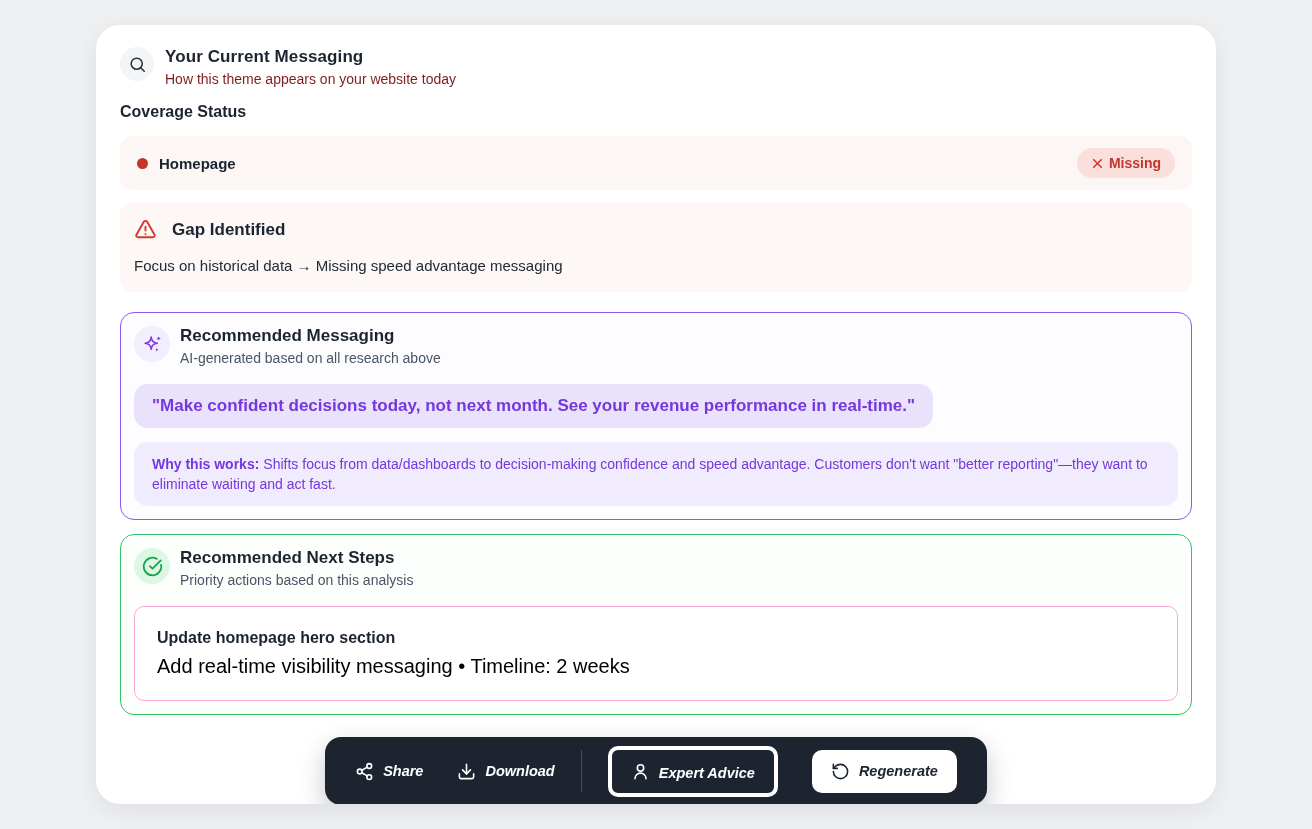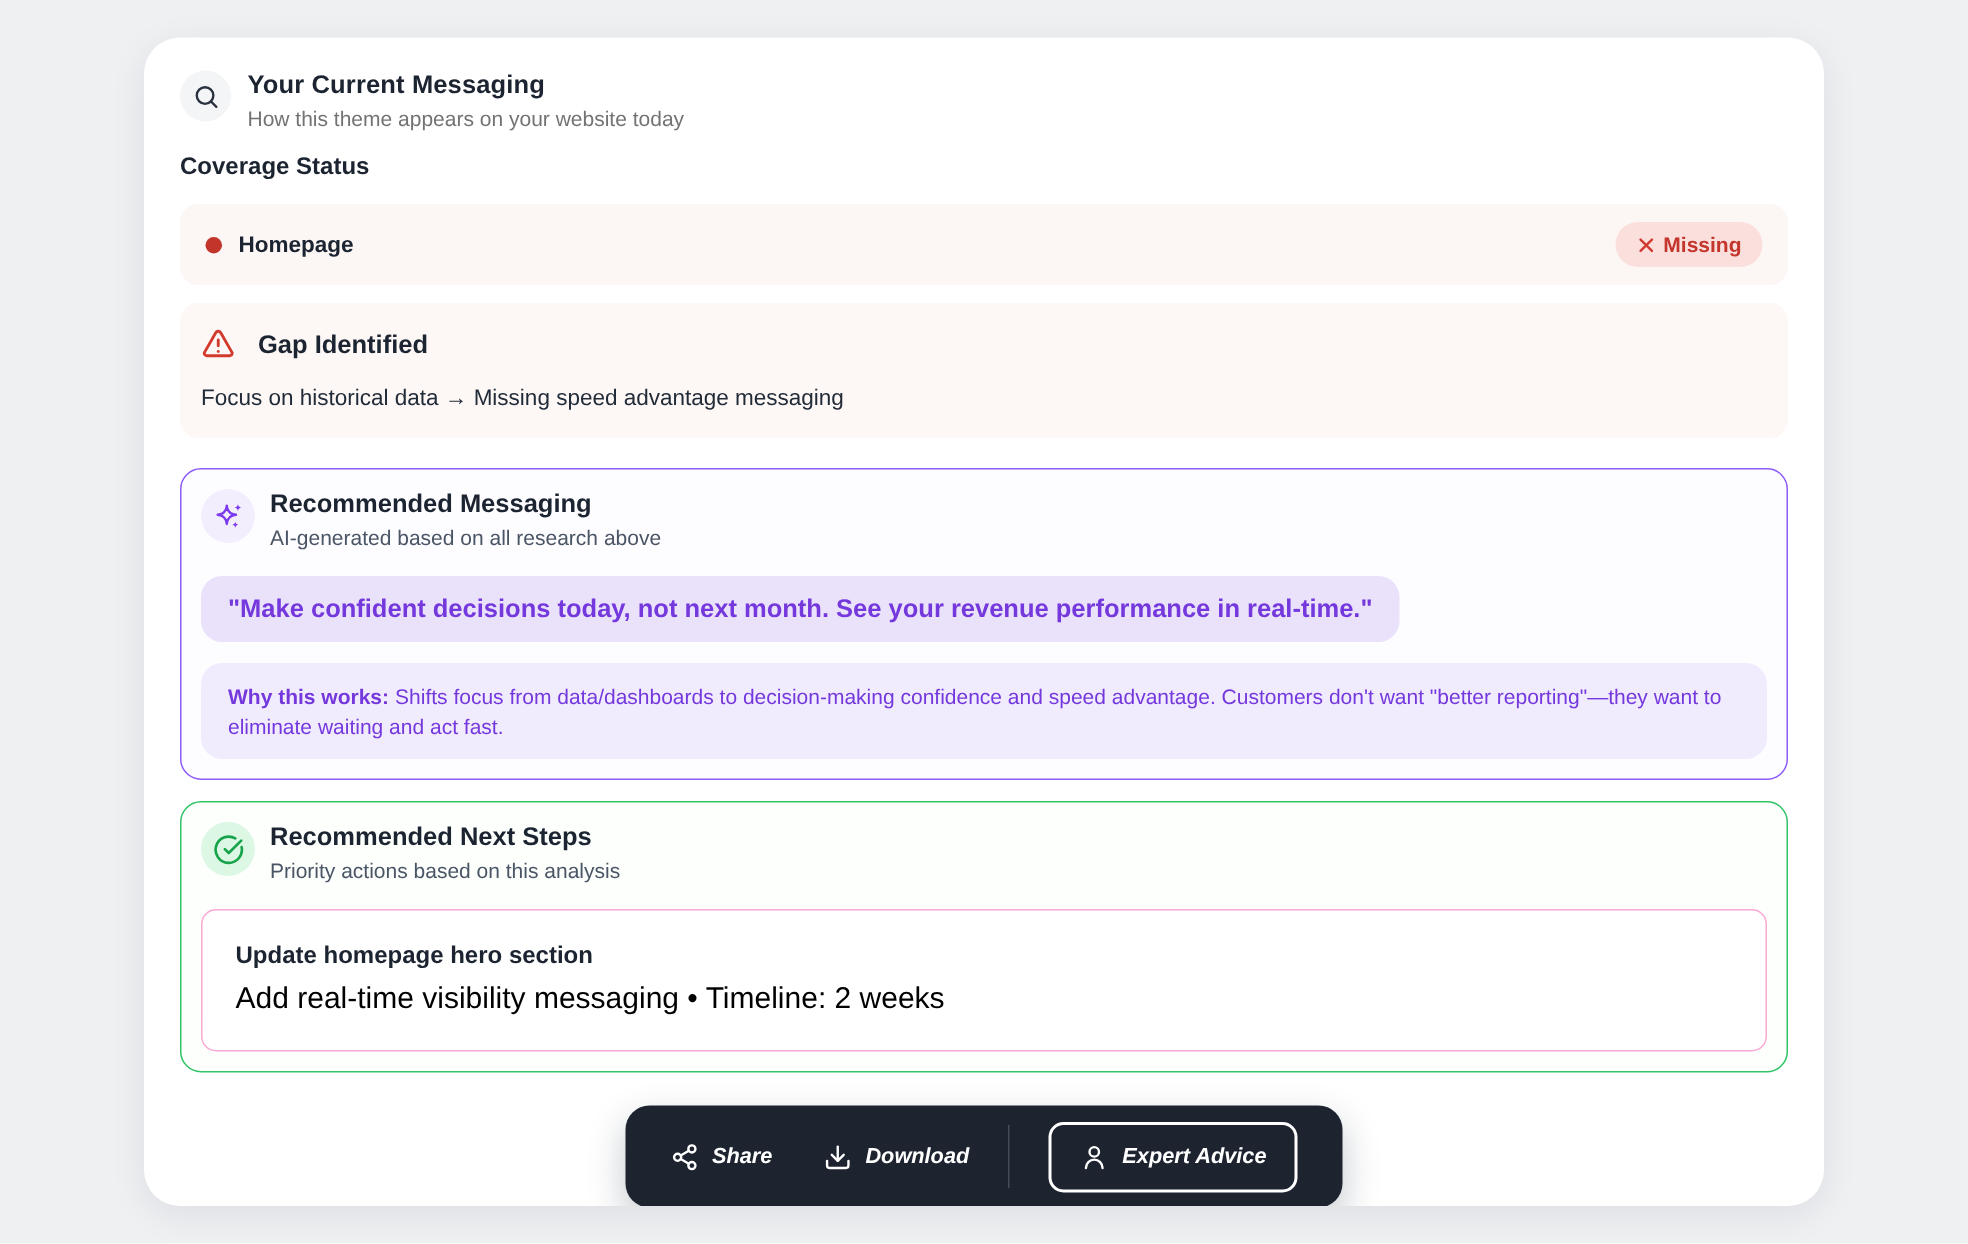--- a/index.html
+++ b/index.html
@@ -20,21 +20,21 @@
   }
   
   .hdr { display: flex; align-items: flex-start; gap: 11px; margin-bottom: 16px; }
   .icon-circle {
     width: 34px; height: 34px; border-radius: 50%;
     background: #f4f5f6;
     display: flex; align-items: center; justify-content: center;
     flex: 0 0 auto;
   }
   .hdr-title { font-size: 17px; font-weight: 700; letter-spacing: .1px; }
-  .hdr-sub { font-size: 14px; color: #737373; margin-top: 4px; }
+  .hdr-sub { font-size: 14px; color: #7f1d1d; margin-top: 4px; }
   .section-heading { font-size: 16px; font-weight: 700; margin-bottom: 15px; }
 
   
   .coverage-row {
     height: 54px;
     background: #fcf6f5;
     border-radius: 12px;
     display: flex; align-items: center;
     padding: 0 17px;
     margin-bottom: 12px;
@@ -135,23 +135,24 @@
     display: flex; align-items: center; gap: 9px;
     color: #ffffff; font-size: 14.5px; font-weight: 600;
     font-family: inherit;
     cursor: pointer;
     padding: 0;
     font-style: italic;
   }
   .tb-btn + .tb-btn { margin-left: 34px; }
   .tb-divider { width: 1px; height: 42px; background: #434c59; margin: 0 26px; }
   .tb-outline {
-    border: 2px solid #ffffff;
+    border: 4px solid #ffffff;
     border-radius: 10px;
     padding: 12px 19px;
+    align-items: flex-end;
   }
   .tb-solid {
     background: #ffffff;
     color: #1b2430;
     border: none;
     border-radius: 10px;
     padding: 12px 19px;
     margin-left: 15px;
   }
   svg { display: block; }
@@ -258,15 +259,22 @@
       <span>Download</span>
     </button>
     <div class="tb-divider"></div>
     <button class="tb-btn tb-outline">
       <svg width="19" height="19" viewBox="0 0 24 24" fill="none" stroke="#ffffff" stroke-width="2" stroke-linecap="round" stroke-linejoin="round">
           <circle cx="12" cy="7.5" r="4"></circle>
           <path d="M5 21c0-3.9 3.1-7 7-7s7 3.1 7 7"></path>
         </svg>
       <span>Expert Advice</span>
     </button>
+    <button class="tb-btn tb-solid">
+      <svg width="19" height="19" viewBox="0 0 24 24" fill="none" stroke="#1b2430" stroke-width="2" stroke-linecap="round" stroke-linejoin="round">
+          <path d="M3 12a9 9 0 1 0 9-9 9.75 9.75 0 0 0-6.74 2.74L3 8"></path>
+          <path d="M3 3v5h5"></path>
+        </svg>
+      <span>Regenerate</span>
+    </button>
   </div>
 
 </div>
 
 </body></html>

